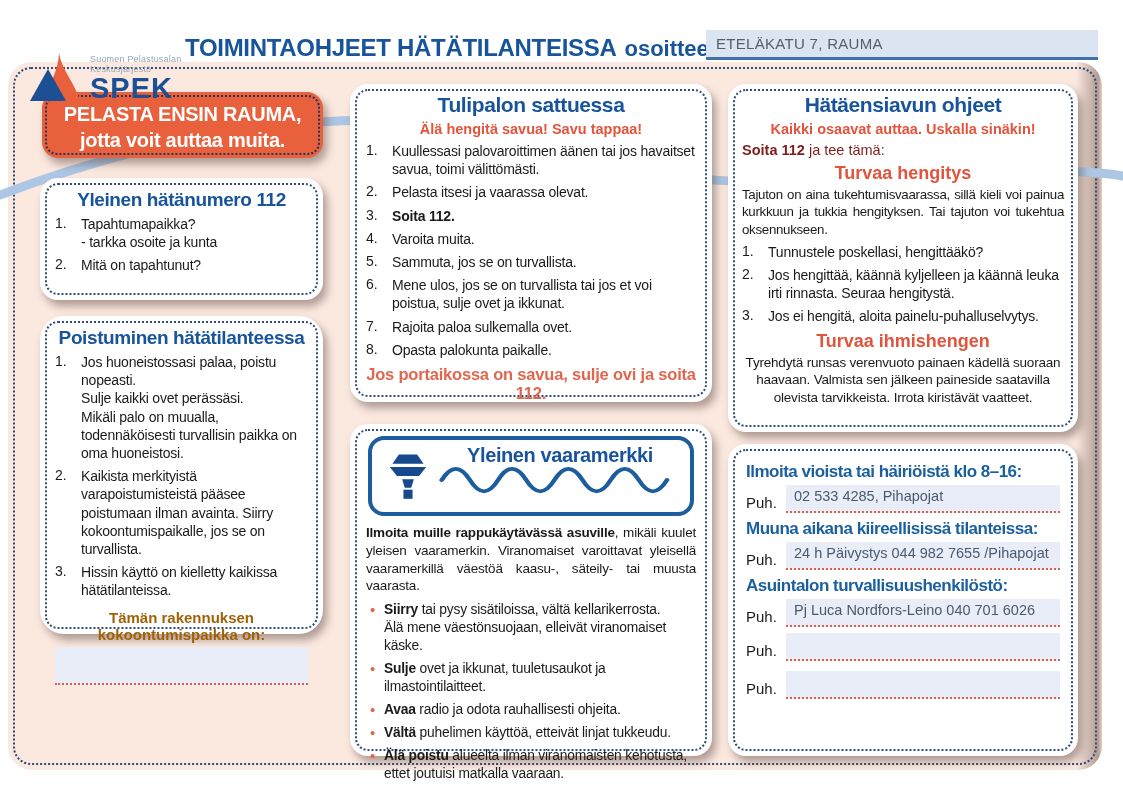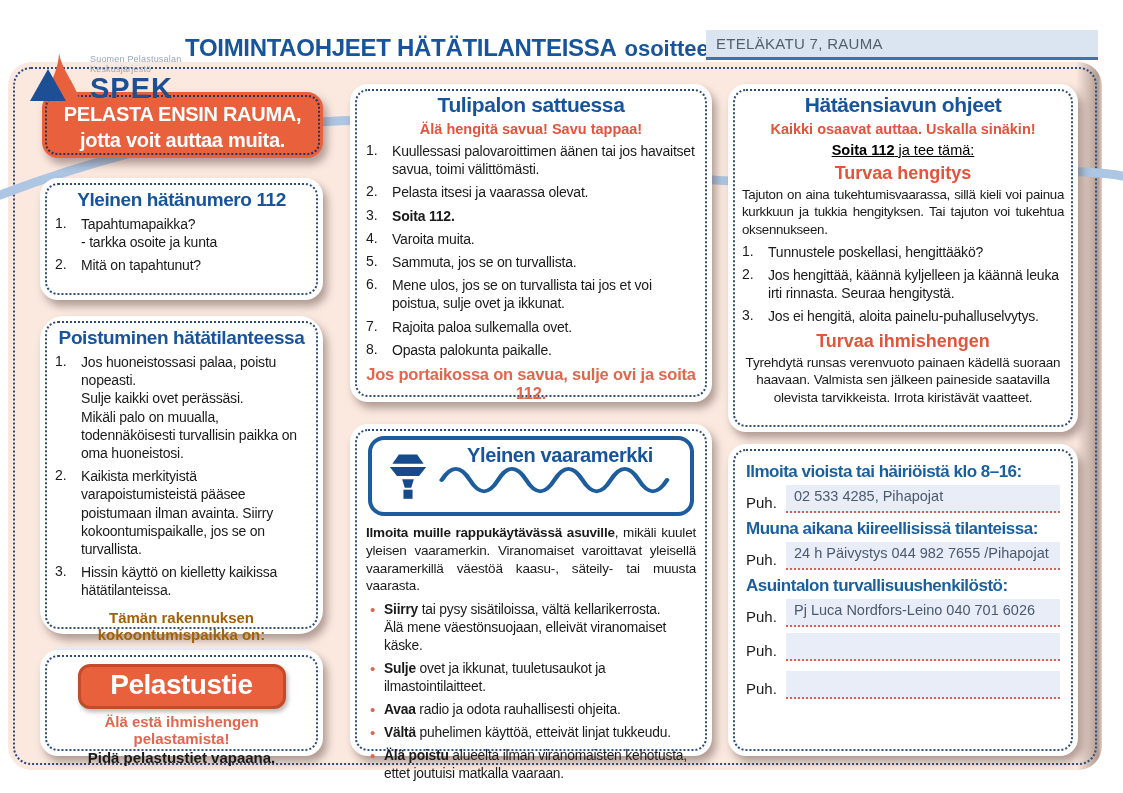--- a/index.html
+++ b/index.html
@@ -63,21 +63,21 @@
   .alarm-banner { display:flex; border:4px solid #1d5d9e; border-radius:16px; padding:4px 8px 6px; margin:2px 2px 8px; height:80px; }
   .siren { width:52px; height:64px; flex:none; margin:2px 4px 0 2px; }
   .alarm-right { flex:1; display:flex; flex-direction:column; }
   .alarm-title { text-align:center; color:#17549c; font-weight:800; font-size:20px; letter-spacing:-.4px; }
   .wave { width:100%; height:30px; margin-top:-2px; }
   .alarm-intro { font-size:13.5px; color:#1a1a1a; line-height:1.32; text-align:justify; letter-spacing:-.2px; margin-bottom:6px; }
   .bli { display:flex; margin-bottom:5px; }
   .bli .dot { width:18px; flex:none; color:#e2664d; font-size:15px; line-height:1.2; padding-left:4px; }
   .bli .btxt { font-size:13.8px; color:#1a1a1a; line-height:1.3; white-space:pre-line; letter-spacing:-.2px; }
 
-  .fa-call { text-align:center; font-size:14.5px; color:#000000; margin-bottom:3px;text-decoration:underline; }
+  .fa-call { font-size:14.5px; color:#7f1d1d; margin-bottom:3px; }
   .fa-par { font-size:13.3px; color:#1a1a1a; line-height:1.3; text-align:justify; letter-spacing:-.3px; margin-bottom:5px; }
   .fa-par-center { font-size:13.5px; color:#1a1a1a; line-height:1.3; text-align:center; letter-spacing:-.2px; }
 
   
   .c-h { color:#1a5f9e; font-weight:800; font-size:17px; letter-spacing:-.5px; margin:6px 0 3px; }
   .puh-row { display:flex; align-items:flex-end; margin-bottom:6px; }
   .puh-label { width:40px; flex:none; font-size:15px; color:#1a1a1a; padding-bottom:2px; }
   .puh-field { flex:1; background:#e9edf8; border-bottom:2px dotted #d9604a; height:28px; font-size:14.5px; color:#4a5a6e; padding:3px 8px 0; }
 </style>
 </head>
@@ -146,27 +146,20 @@
       </div>
       <div class="oli">
         <span class="num">3.</span>
         <span class="txt">Hissin käyttö on kielletty kaikissa hätätilanteissa.</span>
       </div>
       <div class="assembly-label">Tämän rakennuksen kokoontumispaikka on:</div>
       <div class="fill-field"></div>
     </div>
   </div>
 
-  <div class="card" style="left:40px; top:650px; width:283px; height:106px;">
-    <div class="card-pad" style="inset:8px 15px;">
-      <div class="rescue-btn">Pelastustie</div>
-      <div class="rescue-warning">Älä estä ihmishengen pelastamista!</div>
-      <div class="rescue-note">Pidä pelastustiet vapaana.</div>
-    </div>
-  </div>
 
   <div class="card" style="left:350px; top:84px; width:362px; height:318px;">
     <div class="card-pad" style="inset:8px 16px;">
       <div class="card-title" style="font-size:21px;">Tulipalon sattuessa</div>
       <div class="red-sub">Älä hengitä savua! Savu tappaa!</div>
       <div class="oli">
         <span class="num">1.</span>
         <span class="txt">Kuullessasi palovaroittimen äänen tai jos havaitset savua, toimi välittömästi.</span>
       </div>
       <div class="oli">

